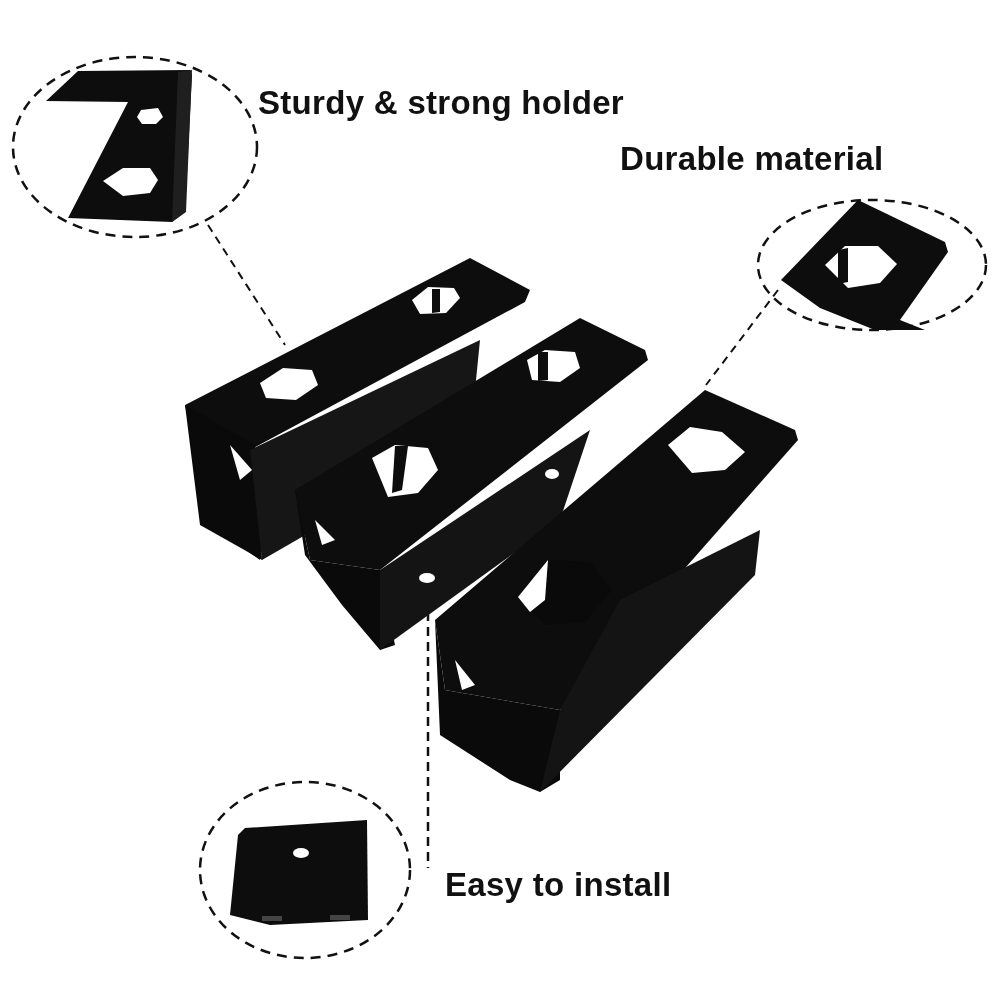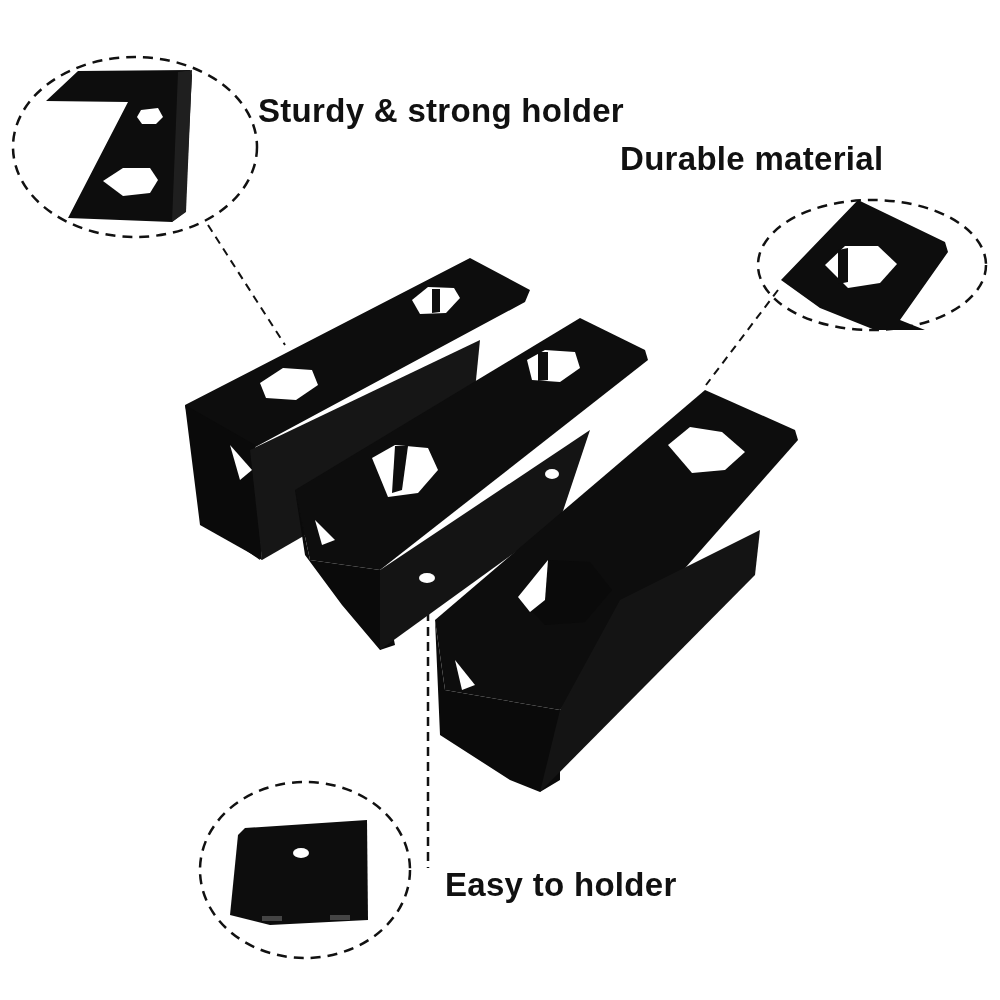--- a/index.html
+++ b/index.html
@@ -5,21 +5,21 @@
   html, body { margin: 0; padding: 0; background: #ffffff; }
   .canvas { position: relative; width: 1000px; height: 1000px; background: #ffffff; overflow: hidden; }
   .label {
     position: absolute;
     font-family: "Liberation Sans", "DejaVu Sans", sans-serif;
     font-weight: 700;
     color: #111111;
     white-space: nowrap;
     letter-spacing: 0.3px;
   }
-  #lbl-sturdy { left: 258px; top: 92px; font-size: 33px; }
+  #lbl-sturdy { left: 258px; top: 84px; font-size: 33px; }
   #lbl-durable { left: 620px; top: 140px; font-size: 33px; text-align: right; }
   #lbl-easy { left: 445px; top: 866px; font-size: 33px; }
   svg.art { position: absolute; left: 0; top: 0; }
 </style>
 </head>
 <body>
 
 <div class="canvas">
 
   <svg class="art" width="1000" height="1000" viewBox="0 0 1000 1000">
@@ -89,14 +89,14 @@
         <path d="M668 445 L690 427 L722 432 L745 452 L725 470 L692 473 Z" fill="#ffffff"></path>
         <path d="M518 597 L548 560 L590 562 L612 590 L585 622 L545 625 Z" fill="#0a0a0a"></path>
         <path d="M518 597 L548 560 L545 600 L530 612 Z" fill="#ffffff"></path>
         <path d="M455 660 L462 690 L475 685 Z" fill="#ffffff"></path>
       </g>
     </g>
   </svg>
 
   <div class="label" id="lbl-sturdy">Sturdy &amp; strong holder</div>
   <div class="label" id="lbl-durable">Durable material</div>
-  <div class="label" id="lbl-easy">Easy to holder</div>
+  <div class="label" id="lbl-easy">Easy to install</div>
 </div>
 
 </body></html>

